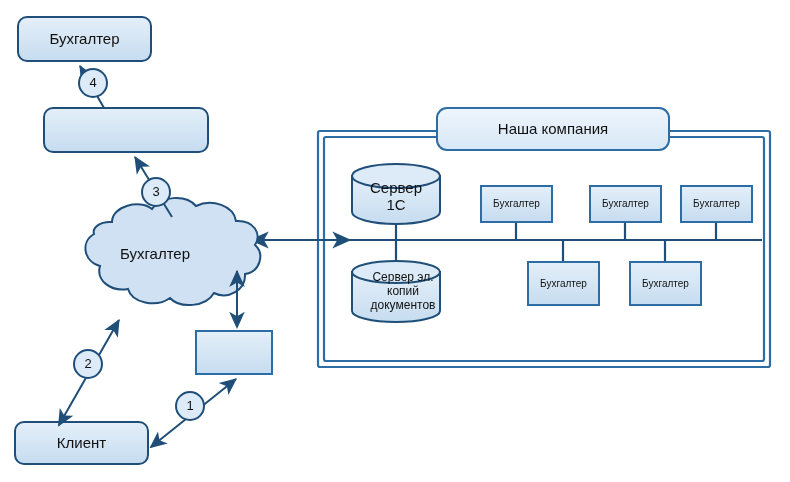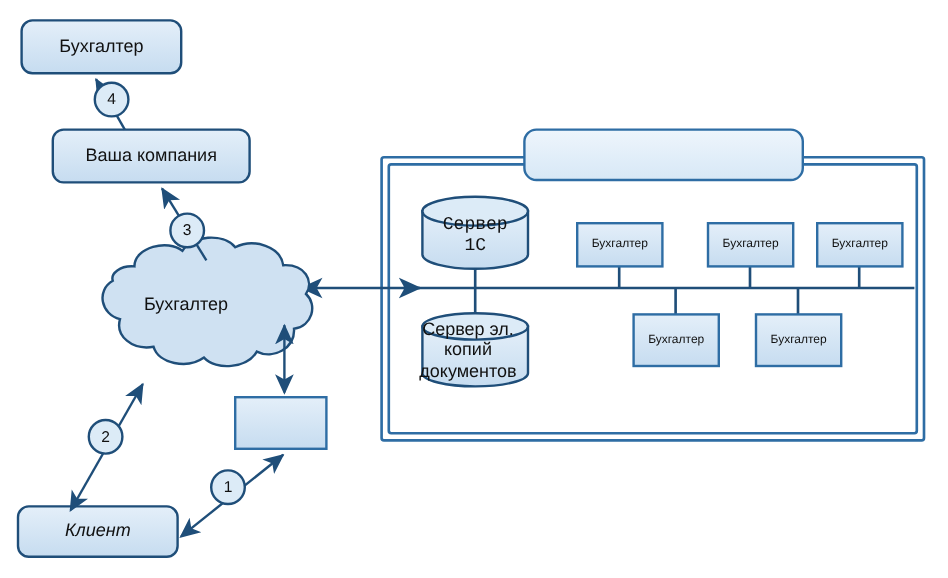--- a/index.html
+++ b/index.html
@@ -149,32 +149,32 @@
     <g>
       <circle cx="93" cy="83" r="14" fill="#dcebf7" stroke="#1f4e79" stroke-width="2"></circle>
       <circle cx="156" cy="192" r="14" fill="#dcebf7" stroke="#1f4e79" stroke-width="2"></circle>
       <circle cx="88" cy="364" r="14" fill="#dcebf7" stroke="#1f4e79" stroke-width="2"></circle>
       <circle cx="190" cy="406" r="14" fill="#dcebf7" stroke="#1f4e79" stroke-width="2"></circle>
     </g>
   </svg>
 
   <div class="node-label lbl-big" style="left:18px;  top:17px;  width:133px; height:44px;">Бухгалтер</div>
 
-  <div class="node-label lbl-big" style="left:44px;  top:108px; width:164px; height:44px;">Ваша компания</div>
 
   <div class="node-label lbl-big" style="left:100px; top:243px; width:110px; height:22px;">Бухгалтер</div>
 
-  <div class="node-label lbl-big" style="left:15px;  top:422px; width:133px; height:42px;font-style:italic;">Клиент</div>
+  <div class="node-label lbl-big" style="left:15px;  top:422px; width:133px; height:42px;">Клиент</div>
+
+  <div class="node-label lbl-big" style="left:437px; top:108px; width:232px; height:42px;">Наша компания</div>
 
 
-
-  <div class="node-label lbl-mid" style="left:352px; top:172px; width:88px; height:48px; white-space:pre-line; font-size:15px;font-family:Liberation Mono, monospace;">Сервер
+  <div class="node-label lbl-mid" style="left:352px; top:172px; width:88px; height:48px; white-space:pre-line; font-size:15px;">Сервер
 1С</div>
 
-  <div class="node-label lbl-small" style="left:356px; top:268px; width:68px; height:48px; white-space:pre-line; font-size:15px;">Сервер эл.
+  <div class="node-label lbl-small" style="left:369px; top:268px; width:68px; height:48px; white-space:pre-line; font-size:12px;">Сервер эл.
 копий
 документов</div>
 
   <div class="node-label lbl-small" style="left:481px; top:186px; width:71px; height:36px;">Бухгалтер</div>
   <div class="node-label lbl-small" style="left:590px; top:186px; width:71px; height:36px;">Бухгалтер</div>
   <div class="node-label lbl-small" style="left:681px; top:186px; width:71px; height:36px;">Бухгалтер</div>
   <div class="node-label lbl-small" style="left:528px; top:262px; width:71px; height:43px;">Бухгалтер</div>
   <div class="node-label lbl-small" style="left:630px; top:262px; width:71px; height:43px;">Бухгалтер</div>
 
   <div class="node-label lbl-num" style="left:79px;  top:69px;  width:28px; height:28px;">4</div>

